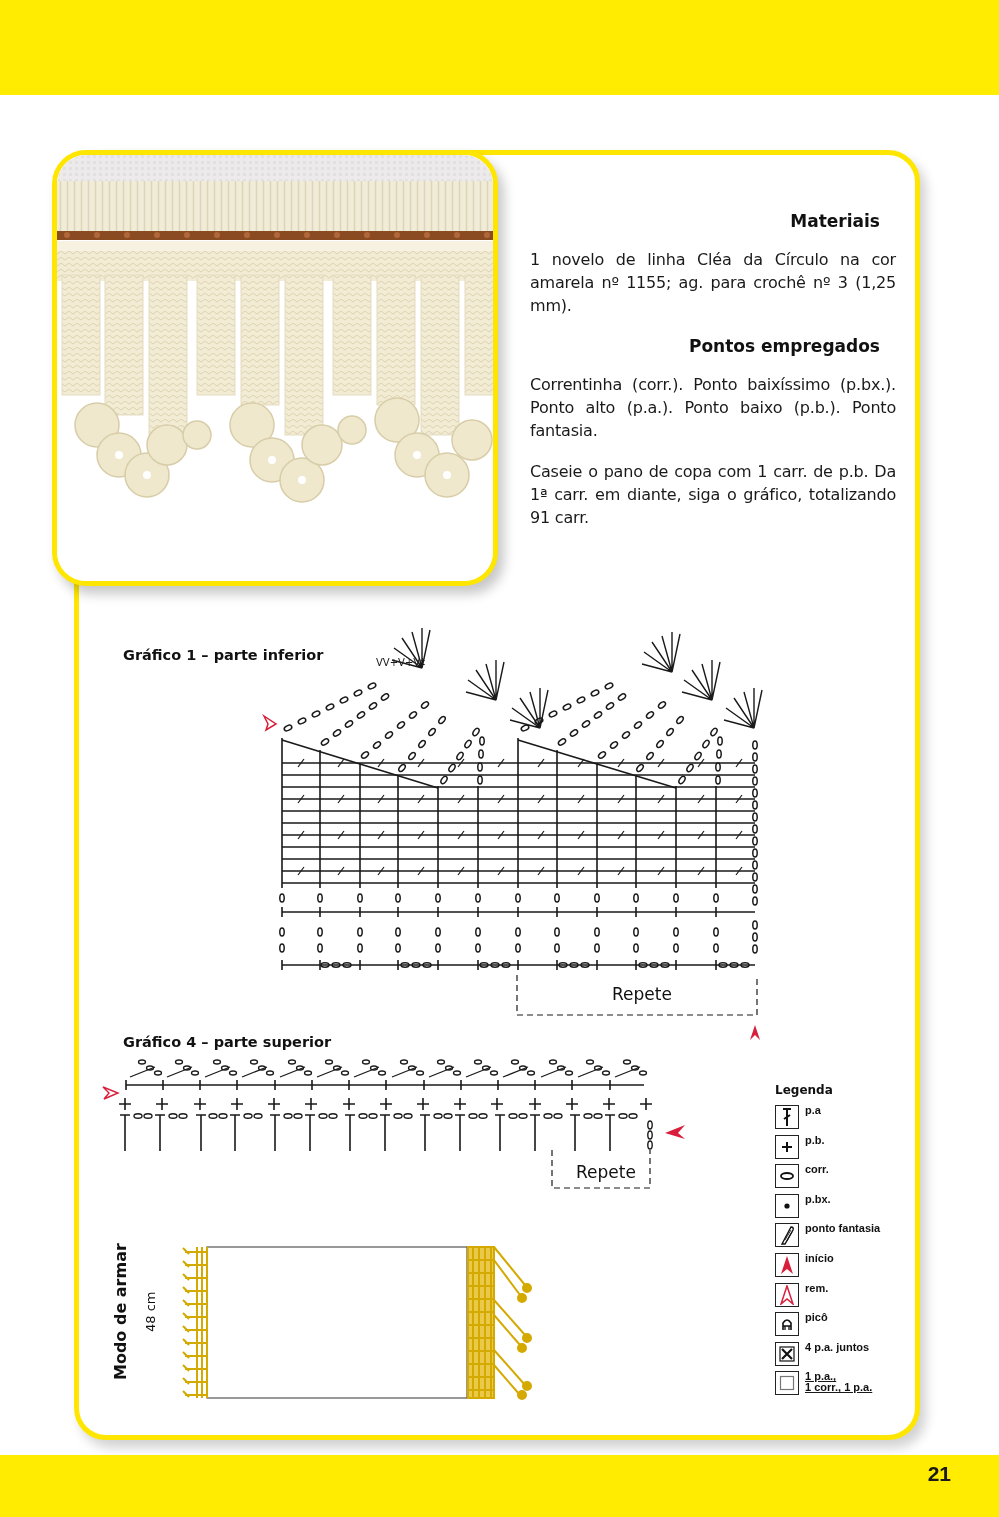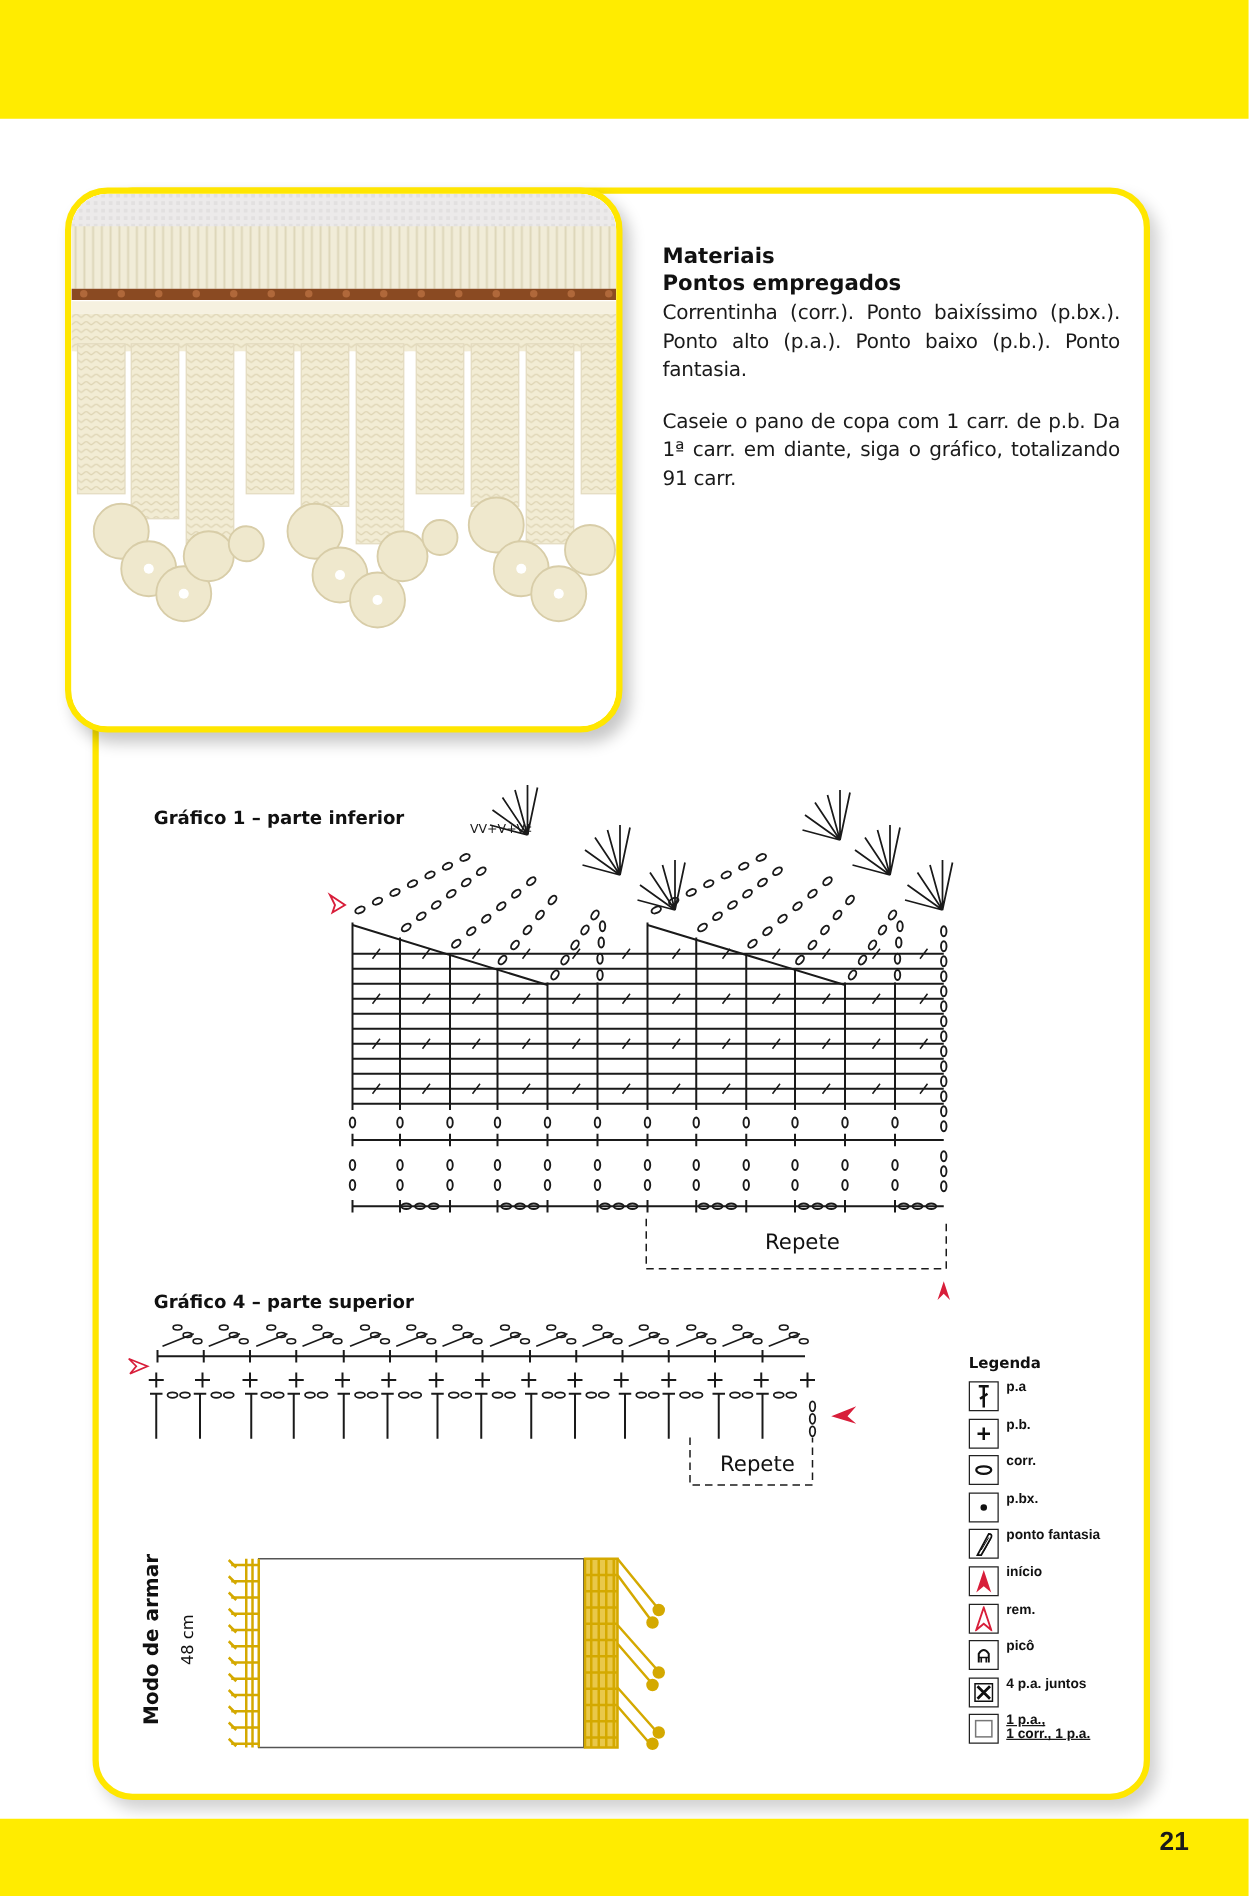--- a/index.html
+++ b/index.html
@@ -21,21 +21,21 @@
   }
   .photo-card {
     position: absolute; left: 52px; top: 150px; width: 446px; height: 436px;
     border: 5px solid #ffe600; border-radius: 34px; background: #fff;
     box-shadow: 6px 8px 12px rgba(0,0,0,0.22);
     box-sizing: border-box; overflow: hidden;
   }
   .photo-inner { position: absolute; left: 0; top: 0; width: 100%; height: 100%; border-radius: 28px; overflow: hidden; }
 
   .text-col { position: absolute; left: 530px; top: 194px; width: 366px; }
-  .sec-title { font-family: "DejaVu Sans", sans-serif; font-weight: bold; font-size: 17px; margin: 0; line-height: 22px; color: #111; }
+  .sec-title { font-family: "DejaVu Sans", sans-serif; font-weight: bold; font-size: 17px; margin: 16px; line-height: 22px; color: #111; text-align: right; }
   .sec-body { font-family: "DejaVu Sans", sans-serif; font-size: 16px; line-height: 23px; margin: 0 0 18px 0; color: #1a1a1a; text-align: justify; letter-spacing: -0.2px; }
 
   .chart-title { position: absolute; font-family: "DejaVu Sans", sans-serif; font-weight: bold; font-size: 14.5px; color: #111; }
   .repete-label { position: absolute; font-family: "DejaVu Sans", sans-serif; font-size: 17px; color: #111; }
 
   .legend { position: absolute; left: 775px; top: 1083px; width: 140px; }
   .legend-title { font-family: "DejaVu Sans", sans-serif; font-size: 12px; font-weight: bold; margin-bottom: 8px; color: #111; }
   .legend-item { display: flex; align-items: flex-start; height: 29.6px; }
   .legend-box { width: 24px; height: 24px; border: 1.3px solid #222; box-sizing: border-box; display: flex; align-items: center; justify-content: center; flex-shrink: 0; }
   .legend-label { font-family: "Liberation Sans", sans-serif; font-size: 11px; font-weight: bold; margin-left: 6px; line-height: 11px; color: #111; }
@@ -129,20 +129,21 @@
           <circle cx="245" cy="325" r="4"></circle>
         <circle cx="360" cy="300" r="4"></circle>
           <circle cx="390" cy="320" r="4"></circle>
       </g>
     </svg>
   </div>
 </div>
 
 <div class="text-col">
   <h2 class="sec-title">Materiais</h2>
+  <p class="sec-body">1 novelo de linha Cléa da Círculo na cor amarela nº 1155; ag. para crochê nº 3 (1,25 mm).</p>
   <h2 class="sec-title">Pontos empregados</h2>
   <p class="sec-body">Correntinha (corr.). Ponto baixíssimo (p.bx.). Ponto alto (p.a.). Ponto baixo (p.b.). Ponto fantasia.</p>
   <p class="sec-body">Caseie o pano de copa com 1 carr. de p.b. Da 1ª carr. em diante, siga o gráfico, totalizando 91 carr.</p>
 </div>
 
 <div class="chart-title" style="left:123px; top:647px;">Gráfico 1 – parte inferior</div>
 <svg style="position:absolute; left:250px; top:620px;" width="520" height="420" viewBox="0 0 520 420">
   <g stroke="#1a1a1a" stroke-width="1.6" fill="none">
 
     <g>

